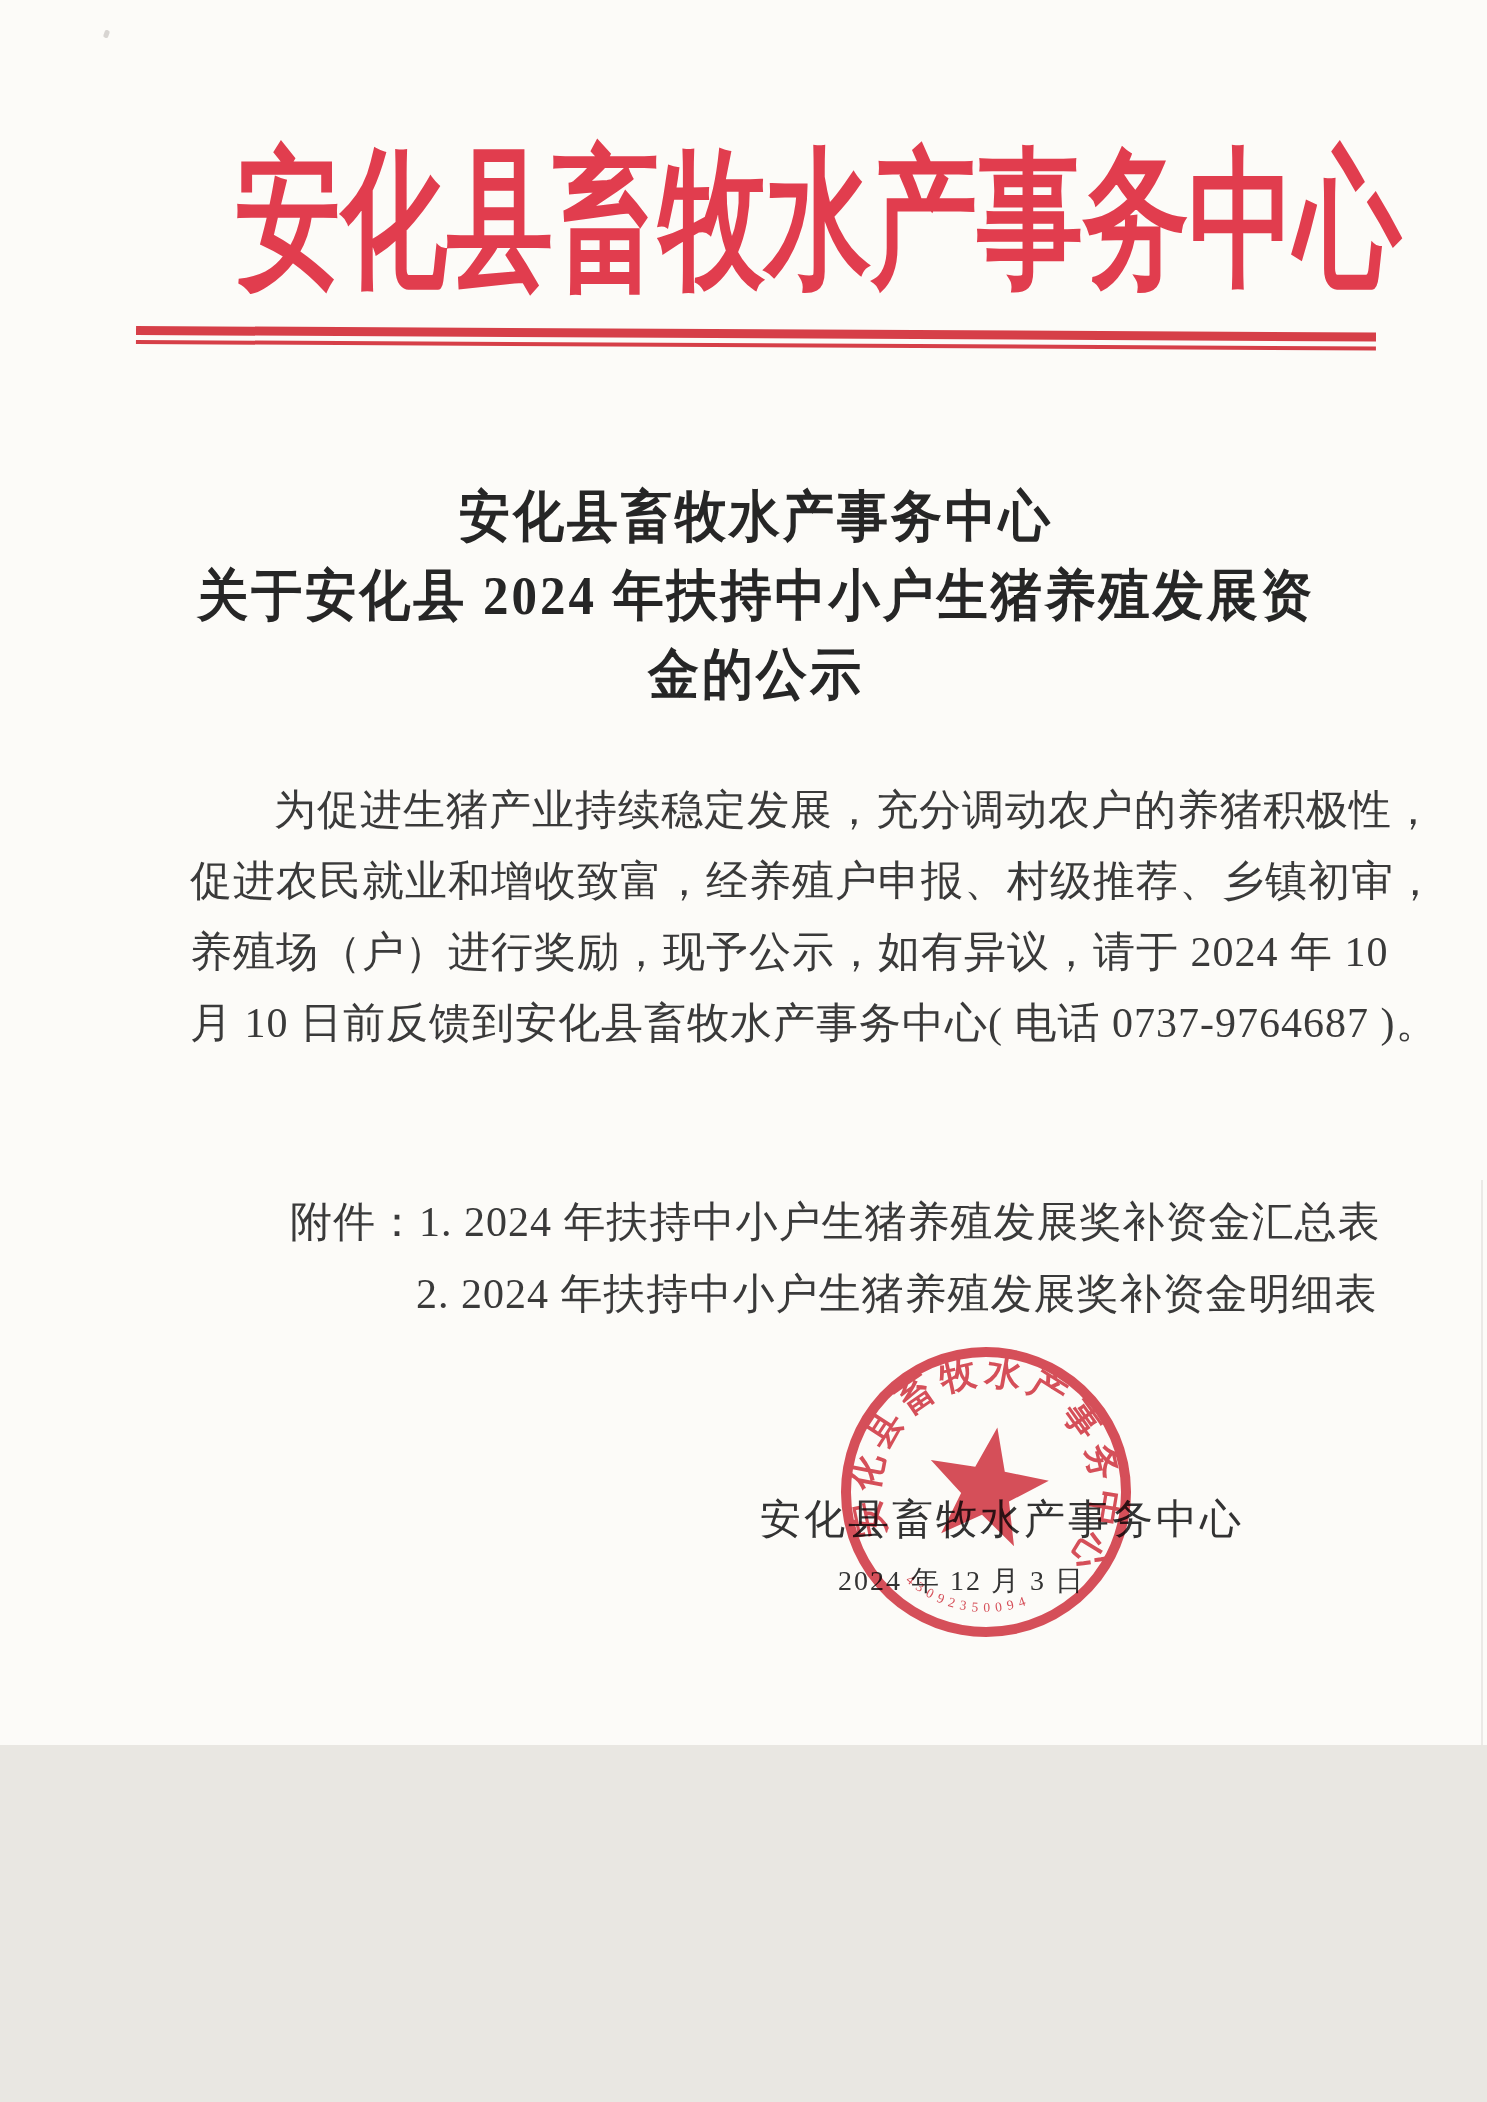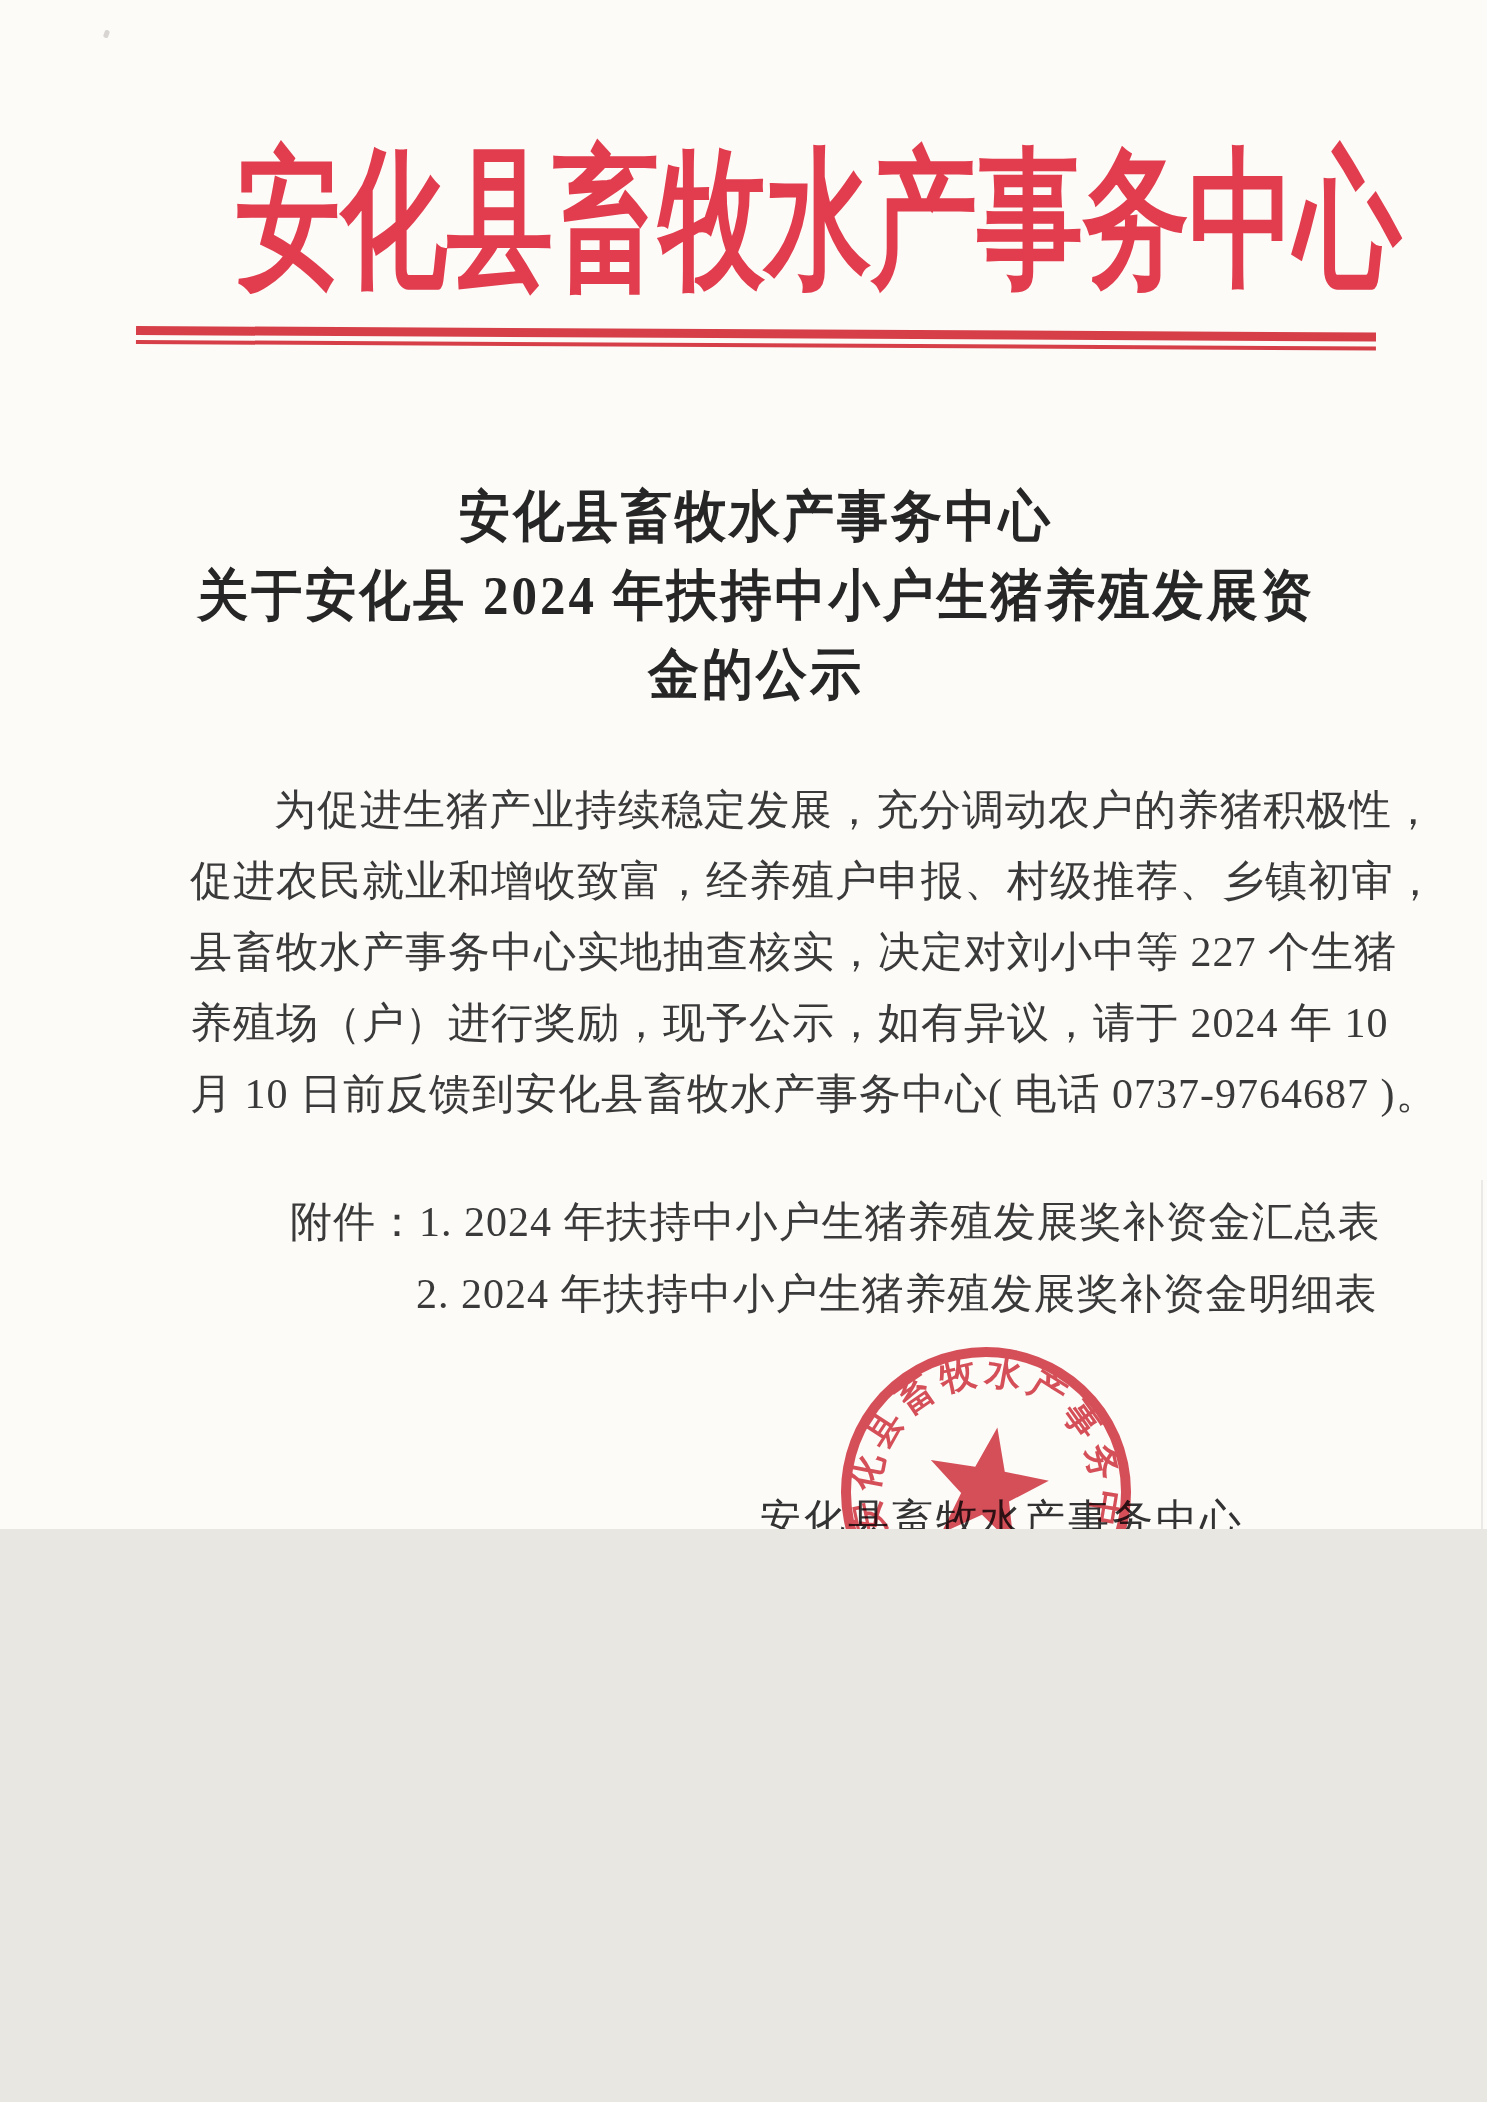--- a/index.html
+++ b/index.html
@@ -5,21 +5,21 @@
   :root{
     --header_red:#e13d4e;
     --rule_red:#d63f48;
     --seal_red:#d5414d;
     --ink:#2f2f2f;
     --paper:#fcfbf8;
   }
   html,body{margin:0;padding:0;background:#e9e7e2;}
   .page{
     position:relative;
-    width:1487px;height:1529px;
+    width:1487px;height:1745px;
     background:var(--paper);
     overflow:hidden;
     font-family:"Liberation Serif","DejaVu Serif",serif;
   }
   
   .speck{position:absolute;left:104px;top:30px;width:5px;height:8px;background:#b9b7b2;opacity:.55;border-radius:2px;transform:rotate(20deg);}
   
   .letterhead-title{
     position:absolute;left:235px;top:146px;
     width:1065px;
@@ -107,21 +107,20 @@
 
   <h1 class="doc-title">
     <div>安化县畜牧水产事务中心</div>
     <div>关于安化县 2024 年扶持中小户生猪养殖发展资</div>
     <div>金的公示</div>
   </h1>
 
   <div class="body-text">
     <div class="indent">为促进生猪产业持续稳定发展，充分调动农户的养猪积极性，</div>
     <div>促进农民就业和增收致富，经养殖户申报、村级推荐、乡镇初审，</div>
-    <div>县畜牧水产事务中心实地抽查核实，决定对刘小中等 227 个生猪</div>
     <div>养殖场（户）进行奖励，现予公示，如有异议，请于 2024 年 10</div>
     <div>月 10 日前反馈到安化县畜牧水产事务中心( 电话 0737-9764687 )。</div>
   </div>
 
   <div class="attachments">
     <div class="att-line1">附件：1. 2024 年扶持中小户生猪养殖发展奖补资金汇总表</div>
     <div class="att-line2">2. 2024 年扶持中小户生猪养殖发展奖补资金明细表</div>
   </div>
 
   <div class="sig-org">安化县畜牧水产事务中心</div>

